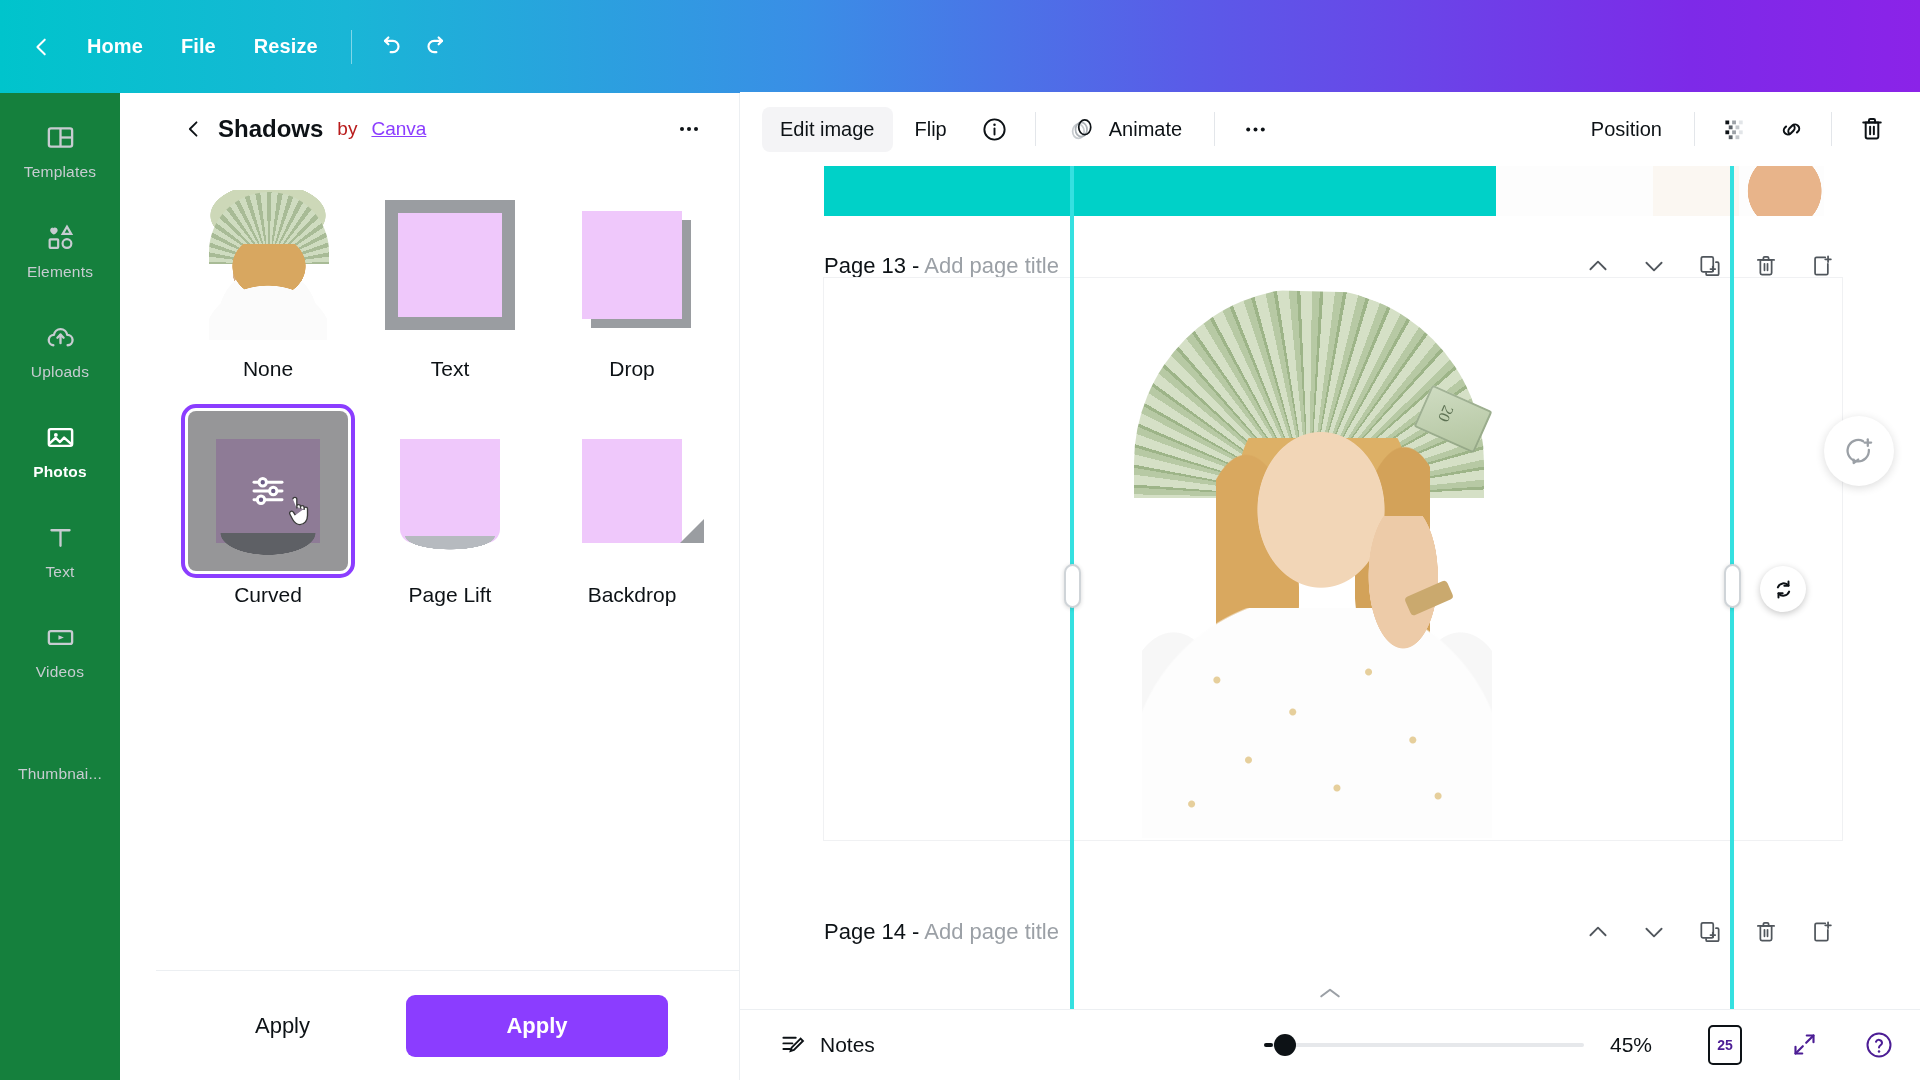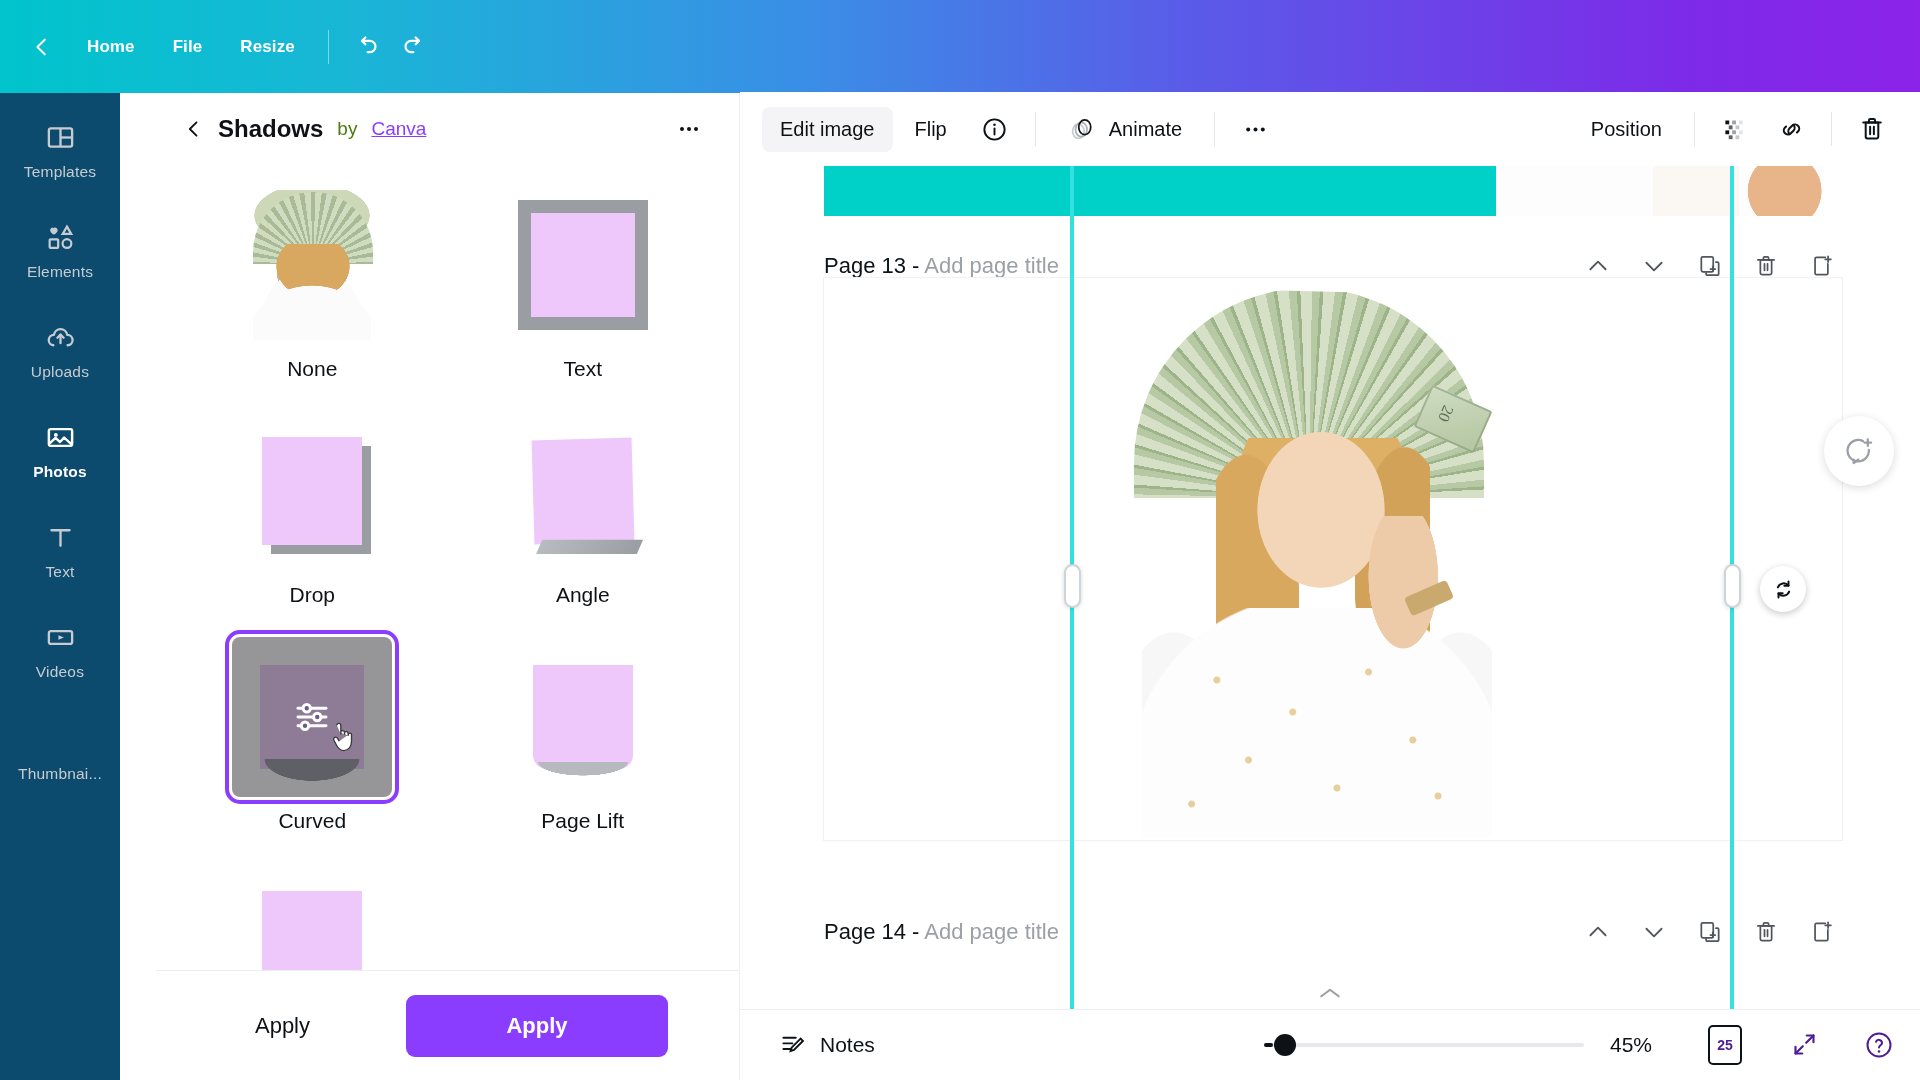--- a/index.html
+++ b/index.html
@@ -16,21 +16,21 @@
     position:absolute; top:0; left:0; width:1920px; height:93px;
     background: linear-gradient(90deg,#00c4cc 0%, #19b6d6 18%, #3a8ee6 42%, #5a5be8 62%, #7d2ae8 88%, #8b23e8 100%);
     display:flex; align-items:center; padding:0 22px;
   }
   .tb-left { display:flex; align-items:center; gap:0px; }
   .tb-back {
     width:40px; height:40px; display:flex; align-items:center; justify-content:center;
     color:#fff; cursor:pointer; margin-right:6px;
   }
   .tb-item {
-    color:#fff; font-size:17px; font-weight:600; padding:9px 19px; border-radius:8px;
+    color:#fff; font-size:20px; font-weight:600; padding:9px 19px; border-radius:8px;
     cursor:pointer; white-space:nowrap; letter-spacing:.1px;
   }
   .tb-sep { width:1px; height:34px; background:rgba(255,255,255,.45); margin:0 14px; }
   .tb-icobtn {
     width:48px; height:48px; border-radius:8px; display:flex; align-items:center; justify-content:center;
     cursor:pointer; color:#fff;
   }
   .tb-right { margin-left:auto; display:flex; align-items:center; gap:14px; }
   .share-btn {
     background:rgba(255,255,255,.22); color:#fff; font-size:20px; font-weight:600;
@@ -43,21 +43,21 @@
     align-items:center; gap:14px; border:none; font-family:inherit;
   }
   .dots-btn {
     background:#fff; width:60px; height:56px; border-radius:9px; display:flex;
     align-items:center; justify-content:center; cursor:pointer; color:#0d1216;
   }
 
   
   .rail {
     position:absolute; top:93px; left:0; width:120px; height:987px;
-    background:#0c4a6e; display:flex; flex-direction:column; align-items:center;
+    background:#15803d; display:flex; flex-direction:column; align-items:center;
     padding-top:14px; overflow:hidden;
   }
   .rail-item {
     width:100px; height:88px; display:flex; flex-direction:column; align-items:center;
     justify-content:center; gap:7px; border-radius:9px; cursor:pointer;
     color:#c7ccd1; margin-bottom:12px; flex:0 0 auto;
   }
   .rail-item.active { color:#fff; }
   .rail-label { font-size:15.5px; font-weight:500; line-height:1; letter-spacing:.2px; }
   .rail-item.active .rail-label { font-weight:700; }
@@ -80,32 +80,32 @@
   .panel {
     position:absolute; top:93px; left:120px; width:620px; height:987px;
     background:#fff; border-right:1px solid #eceff2;
     display:flex; flex-direction:column;padding-left:36px;
   }
   .panel-head {
     height:72px; display:flex; align-items:center; padding:0 28px; gap:14px; flex:0 0 auto;
   }
   .panel-back { cursor:pointer; display:flex; align-items:center; color:#0d1216; }
   .panel-title { font-size:24px; font-weight:700; color:#0d1216; }
-  .panel-by { font-size:19px; color:#4d7c0f; }
+  .panel-by { font-size:19px; color:#b91c1c; }
   .panel-author {
     font-size:19px; color:#8b3dff; text-decoration:underline; cursor:pointer;
   }
   .panel-dots {
     margin-left:auto; width:44px; height:44px; border-radius:8px; cursor:pointer;
     display:flex; align-items:center; justify-content:center; color:#0d1216;
   }
 
   .panel-body { flex:1 1 auto; overflow:hidden; padding:16px 28px 0 28px; }
   .shadow-grid {
-    display:grid; grid-template-columns: repeat(2, 1fr);
+    display:grid; grid-template-columns: repeat(4, 1fr);
     column-gap:14px; row-gap:4px;
   }
   .sh-cell { display:flex; flex-direction:column; align-items:center; }
   .sh-box {
     width:168px; height:168px; border-radius:10px; display:flex;
     align-items:center; justify-content:center; cursor:pointer; position:relative;
     background:#fff;
   }
   .sh-box.selected {
     outline:4px solid #8b3dff; outline-offset:-1px; border:4px solid #fff; border-radius:12px;

